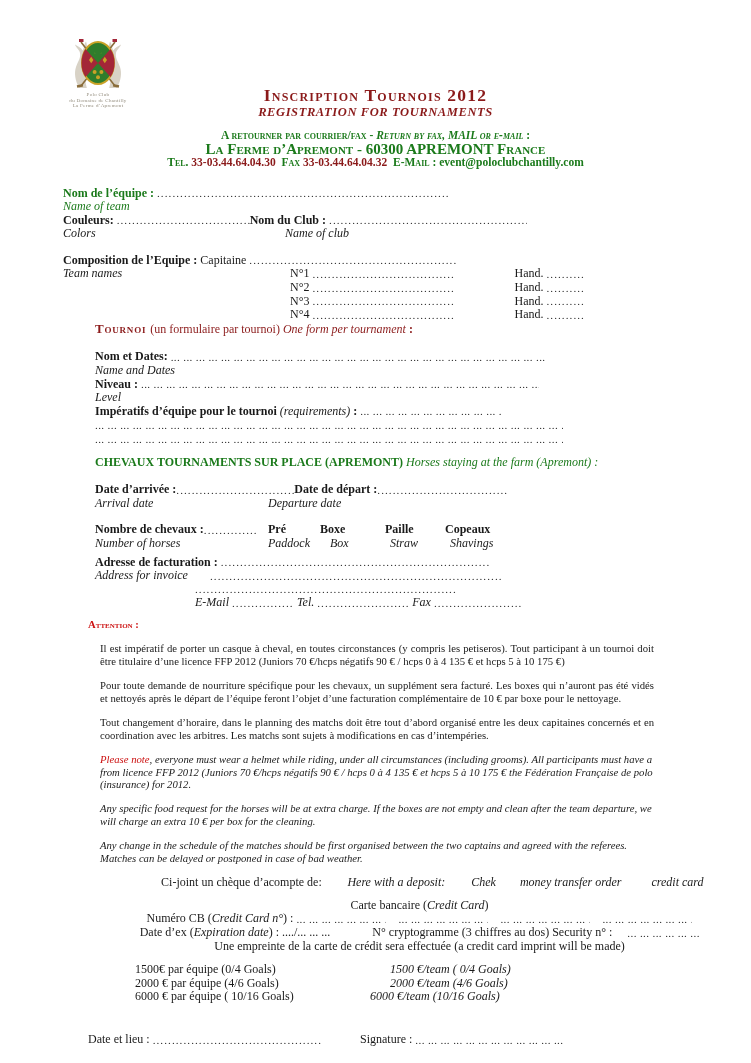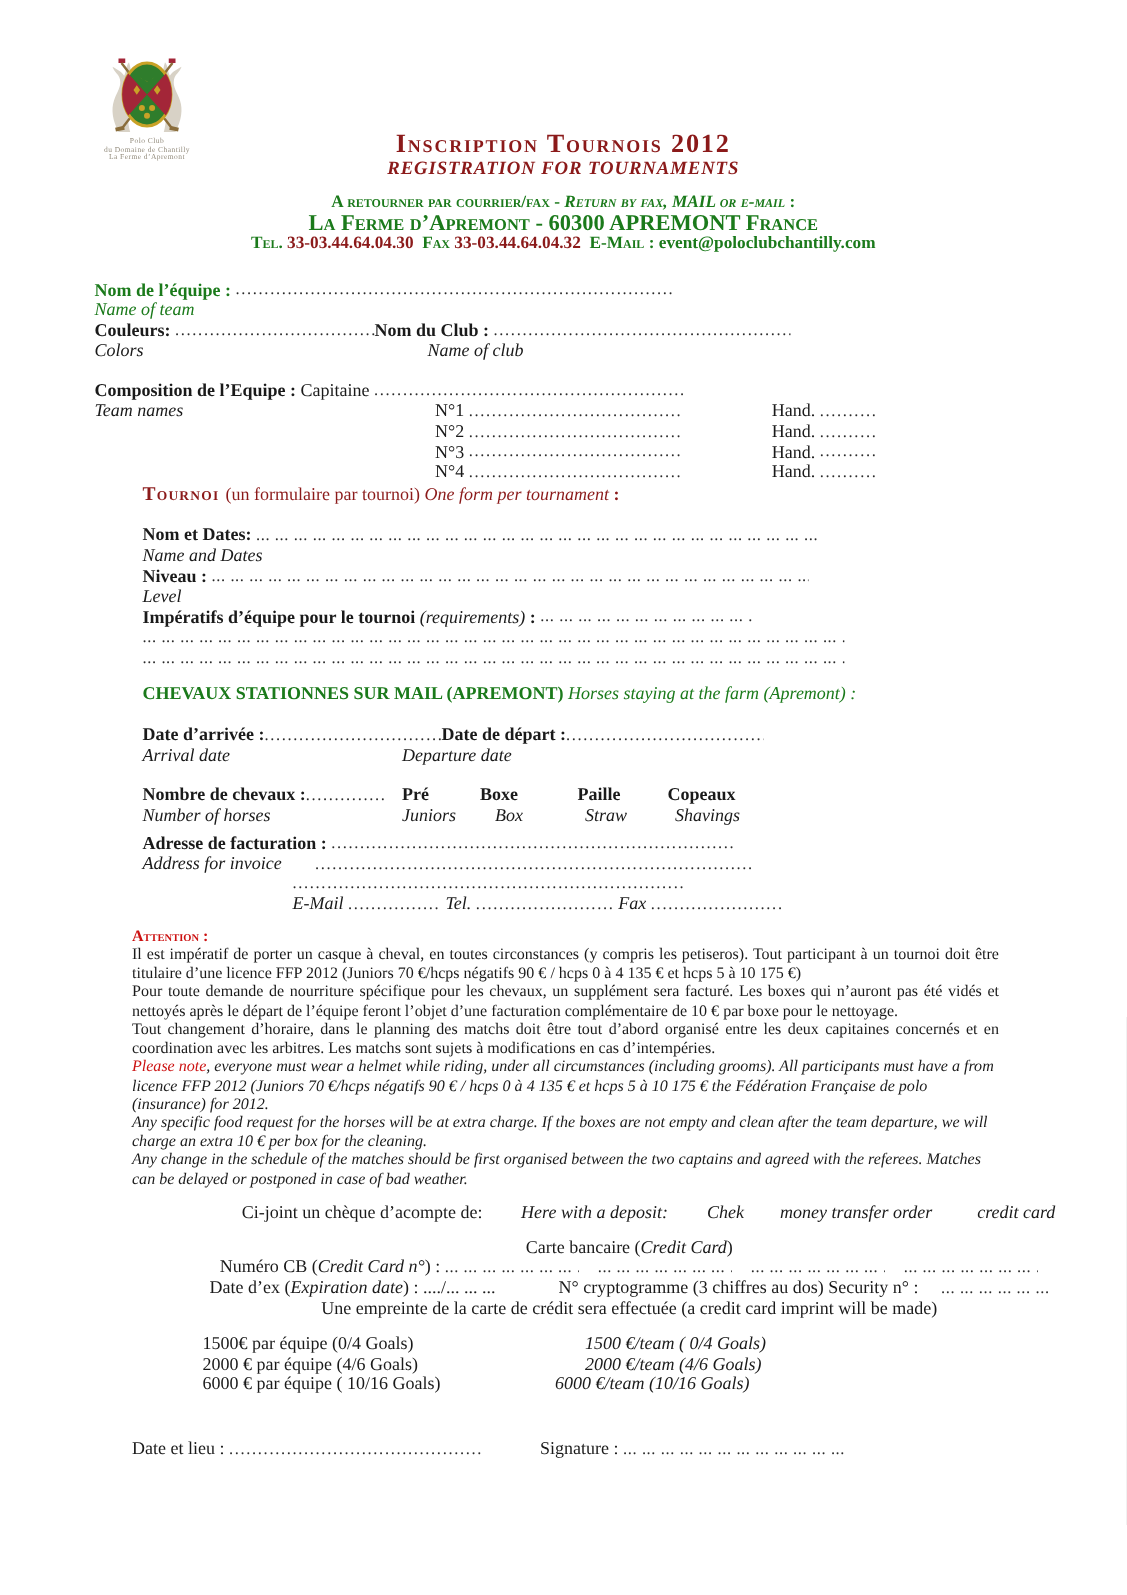--- a/index.html
+++ b/index.html
@@ -26,21 +26,21 @@
   .body{margin:17px 0 0 63px;}
   .line{font-size:12px;line-height:13.6px;white-space:nowrap;}
   .att-line{font-size:10.7px;line-height:12.45px;}
   .cell{display:inline-block;vertical-align:bottom;}
   .dl,.sl{display:inline-block;overflow:hidden;white-space:nowrap;height:13px;
     vertical-align:bottom;color:#2a2a2a;font-size:11px;}
   .dl{letter-spacing:1.1px;}
   .sl{letter-spacing:.4px;}
   .sec{margin-left:32px;}
   .att{margin-left:25px;width:578px;}
-  .att p{margin:0;text-align:justify;white-space:normal;}
+  .att p{margin:12px;text-align:justify;white-space:normal;}
   .att p.en{text-align:left;}
   .pay{margin-left:25px;text-align:center;}
   .prices{margin-left:72px;margin-top:10px;}
   .price-fr{display:inline-block;width:255px;}
   .footer{margin-left:25px;margin-top:29px;}
 </style>
 </head>
 <body>
 
 <div class="page">
@@ -102,25 +102,25 @@
     <div class="sec">
       <div class="line" style="margin-top:0"><span class="b maroon sc" style="font-size:13px;letter-spacing:.8px">Tournoi </span><span class="maroon">(un formulaire par tournoi) </span><span class="maroon i">One form per tournament</span><span class="maroon b"> :</span></div>
       <div class="line" style="margin-top:14px"><span class="b">Nom et Dates: </span><span class="sl" style="width:378px">... ... ... ... ... ... ... ... ... ... ... ... ... ... ... ... ... ... ... ... ... ... ... ... ... ... ... ... ... ... ... ... ... ... ... ... ... ... ... ... ... ... ... ... ... ... ... ... ... ...</span></div>
       <div class="line i">Name and Dates</div>
       <div class="line"><span class="b">Niveau : </span><span class="sl" style="width:398px">... ... ... ... ... ... ... ... ... ... ... ... ... ... ... ... ... ... ... ... ... ... ... ... ... ... ... ... ... ... ... ... ... ... ... ... ... ... ... ... ... ... ... ... ... ... ... ... ... ...</span></div>
       <div class="line i">Level</div>
       <div class="line"><span class="b">Impératifs d’équipe pour le tournoi </span><span class="i">(requirements)</span><span class="b"> : </span><span class="sl" style="width:142px">... ... ... ... ... ... ... ... ... ... ... ... ... ... ... ... ... ... ... ... ... ... ... ... ... ... ... ... ... ... ... ... ... ... ... ... ... ... ... ... ... ... ... ... ... ... ... ... ... ...</span></div>
       <div class="line"><span class="sl" style="width:468px">... ... ... ... ... ... ... ... ... ... ... ... ... ... ... ... ... ... ... ... ... ... ... ... ... ... ... ... ... ... ... ... ... ... ... ... ... ... ... ... ... ... ... ... ... ... ... ... ... ...</span></div>
       <div class="line"><span class="sl" style="width:468px">... ... ... ... ... ... ... ... ... ... ... ... ... ... ... ... ... ... ... ... ... ... ... ... ... ... ... ... ... ... ... ... ... ... ... ... ... ... ... ... ... ... ... ... ... ... ... ... ... ...</span></div>
 
-      <div class="line" style="margin-top:10px"><span class="b green">CHEVAUX STATIONNES SUR MAIL (APREMONT) </span><span class="i green">Horses staying at the farm (Apremont) :</span></div>
+      <div class="line" style="margin-top:10px"><span class="b green">CHEVAUX TOURNAMENTS SUR PLACE (APREMONT) </span><span class="i green">Horses staying at the farm (Apremont) :</span></div>
       <div class="line" style="margin-top:14px"><span class="b">Date d’arrivée :</span><span class="dl" style="width:118px">........................................................................................................................................................................</span><span class="b">Date de départ :</span><span class="dl" style="width:132px">........................................................................................................................................................................</span></div>
       <div class="line"><span class="cell i" style="width:173px">Arrival date</span><span class="i">Departure date</span></div>
       <div class="line" style="margin-top:13px"><span class="cell" style="width:173px"><span class="b">Nombre de chevaux :</span><span class="dl" style="width:52px">........................................................................................................................................................................</span></span><span class="cell b" style="width:52px">Pré</span><span class="cell b" style="width:65px">Boxe</span><span class="cell b" style="width:60px">Paille</span><span class="b">Copeaux</span></div>
-      <div class="line"><span class="cell i" style="width:173px">Number of horses</span><span class="cell i" style="width:62px">Juniors</span><span class="cell i" style="width:60px">Box</span><span class="cell i" style="width:60px">Straw</span><span class="i">Shavings</span></div>
+      <div class="line"><span class="cell i" style="width:173px">Number of horses</span><span class="cell i" style="width:62px">Paddock</span><span class="cell i" style="width:60px">Box</span><span class="cell i" style="width:60px">Straw</span><span class="i">Shavings</span></div>
 
       <div class="line" style="margin-top:5px"><span class="b">Adresse de facturation : </span><span class="dl" style="width:268px">........................................................................................................................................................................</span></div>
       <div class="line"><span class="cell i" style="width:115px">Address for invoice</span><span class="dl" style="width:292px">........................................................................................................................................................................</span></div>
       <div class="line"><span class="cell" style="width:100px"></span><span class="dl" style="width:262px">........................................................................................................................................................................</span></div>
       <div class="line"><span class="cell" style="width:100px"></span><span class="i">E-Mail </span><span class="dl" style="width:62px">........................................................................................................................................................................</span><span class="i"> Tel. </span><span class="dl" style="width:92px">........................................................................................................................................................................</span><span class="i"> Fax </span><span class="dl" style="width:88px">........................................................................................................................................................................</span></div>
     </div>
 
     <div class="att" style="margin-top:8px">
       <div class="att-line red b sc">Attention :</div>
       <p class="att-line">Il est impératif de porter un casque à cheval, en toutes circonstances (y compris les petiseros). Tout participant à un tournoi doit être titulaire d’une licence FFP 2012 (Juniors 70 €/hcps négatifs 90 € / hcps 0 à 4  135 € et hcps 5 à 10  175 €)</p>

